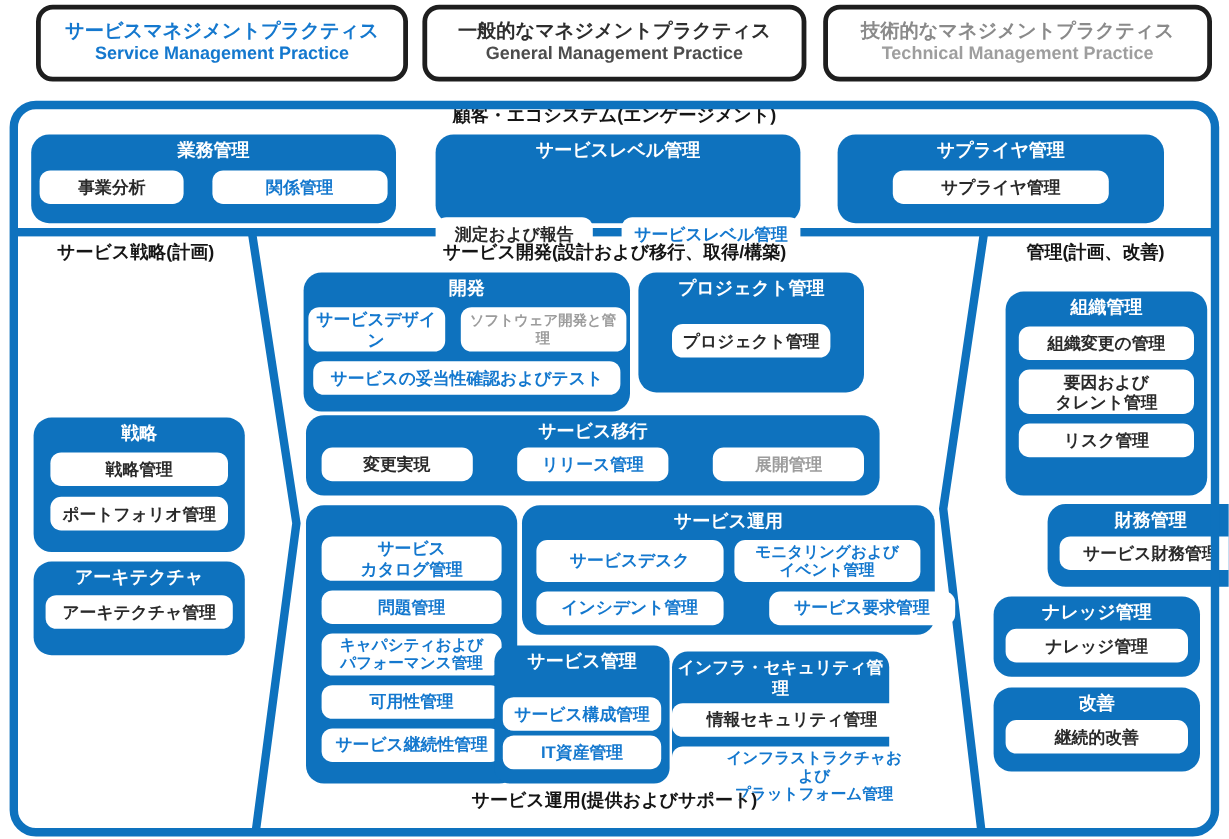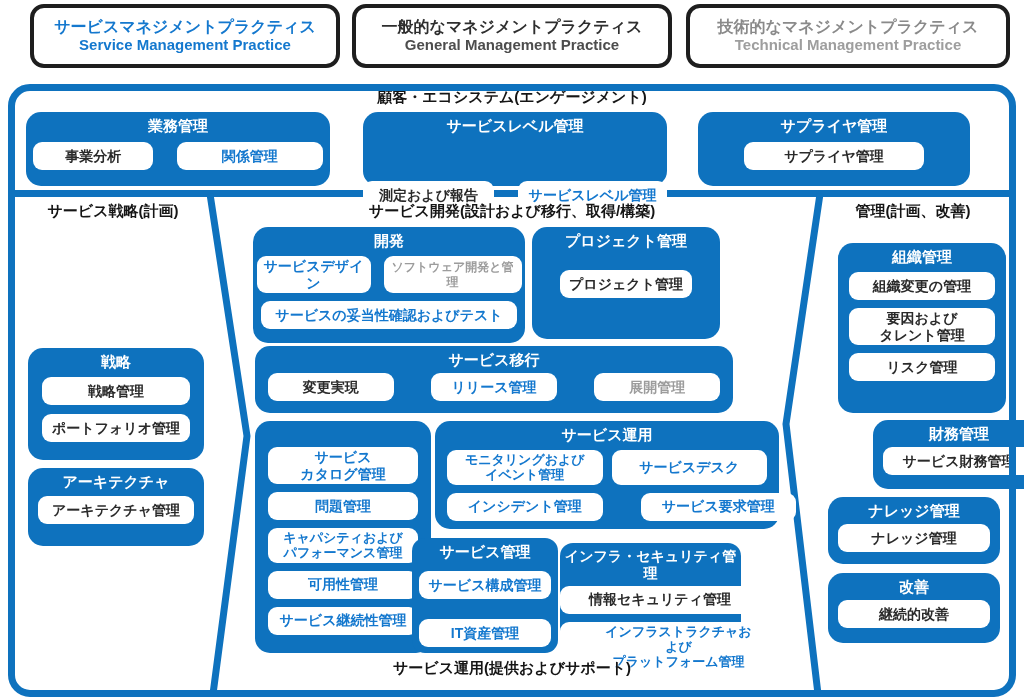--- a/index.html
+++ b/index.html
@@ -127,21 +127,21 @@
       <div class="grp-title">開発</div>
       <div class="row" style="gap:6px;margin-top:6px;">
         <div class="chip" style="width:114px;" data-type="service">サービスデザイン</div>
         <div class="chip chip--xs" style="width:138px;" data-type="technical">ソフトウェア開発と管理</div>
       </div>
       <div class="row" style="margin-top:8px;">
         <div class="chip" style="width:256px;" data-type="service">サービスの妥当性確認およびテスト</div>
       </div>
     </div>
 
-    <div class="grp" style="left:524px;top:143px;width:188px;height:112px;">
+    <div class="grp" style="left:524px;top:143px;width:188px;height:100px;">
       <div class="grp-title">プロジェクト管理</div>
       <div class="row" style="margin-top:20px;">
         <div class="chip" style="width:132px;" data-type="general">プロジェクト管理</div>
       </div>
     </div>
 
     <div class="grp" style="left:247px;top:262px;width:478px;height:67px;">
       <div class="grp-title">サービス移行</div>
       <div class="row" style="gap:12px;margin-top:4px;">
         <div class="chip" style="width:126px;" data-type="general">変更実現</div>
@@ -157,32 +157,32 @@
         <div class="chip" style="width:150px;" data-type="service">問題管理</div>
         <div class="chip chip--s" style="width:150px;" data-type="service">キャパシティおよび
 パフォーマンス管理</div>
         <div class="chip" style="width:150px;" data-type="service">可用性管理</div>
         <div class="chip" style="width:150px;" data-type="service">サービス継続性管理</div>
       </div>
     </div>
 
     <div class="grp" style="left:404px;top:454px;width:146px;height:115px;border-radius:13px;">
       <div class="grp-title">サービス管理</div>
-      <div class="col" style="gap:20px;margin-top:10px;">
+      <div class="col" style="gap:4px;margin-top:20px;">
         <div class="chip" style="width:132px;" data-type="service">サービス構成管理</div>
         <div class="chip" style="width:132px;" data-type="service">IT資産管理</div>
       </div>
     </div>
 
     <div class="grp" style="left:427px;top:337px;width:344px;height:108px;">
       <div class="grp-title">サービス運用</div>
       <div class="grid2">
+        <div class="chip" style="width:100%;" data-type="service">サービスデスク</div>
         <div class="chip chip--s" style="width:100%;" data-type="service">モニタリングおよび
 イベント管理</div>
-        <div class="chip" style="width:100%;" data-type="service">サービスデスク</div>
         <div class="chip" style="width:100%;" data-type="service">インシデント管理</div>
         <div class="chip" style="width:100%;margin-left:29px;" data-type="service">サービス要求管理</div>
       </div>
     </div>
 
     <div class="grp" style="left:552px;top:459px;width:181px;height:110px;border-radius:13px;">
       <div class="grp-title grp-title--sm">インフラ・セキュリティ管理</div>
       <div class="col" style="gap:8px;margin-top:4px;">
         <div class="chip" style="width:200px;" data-type="general">情報セキュリティ管理</div>
         <div class="chip chip--s" style="width:200px;padding-left:40px;" data-type="service">インフラストラクチャおよび

